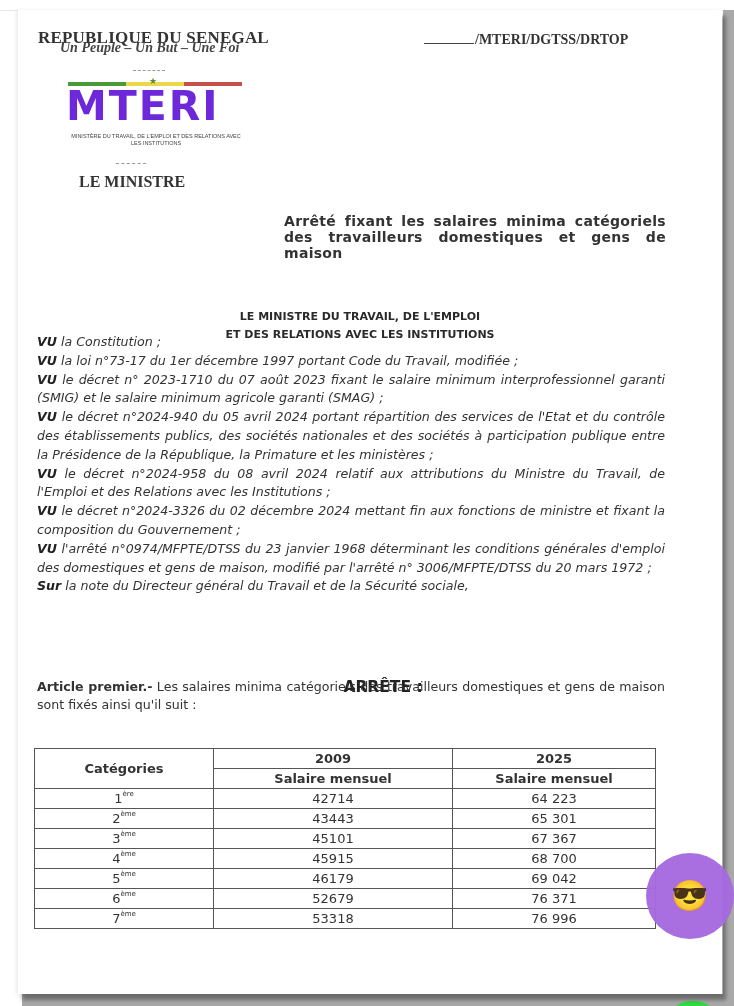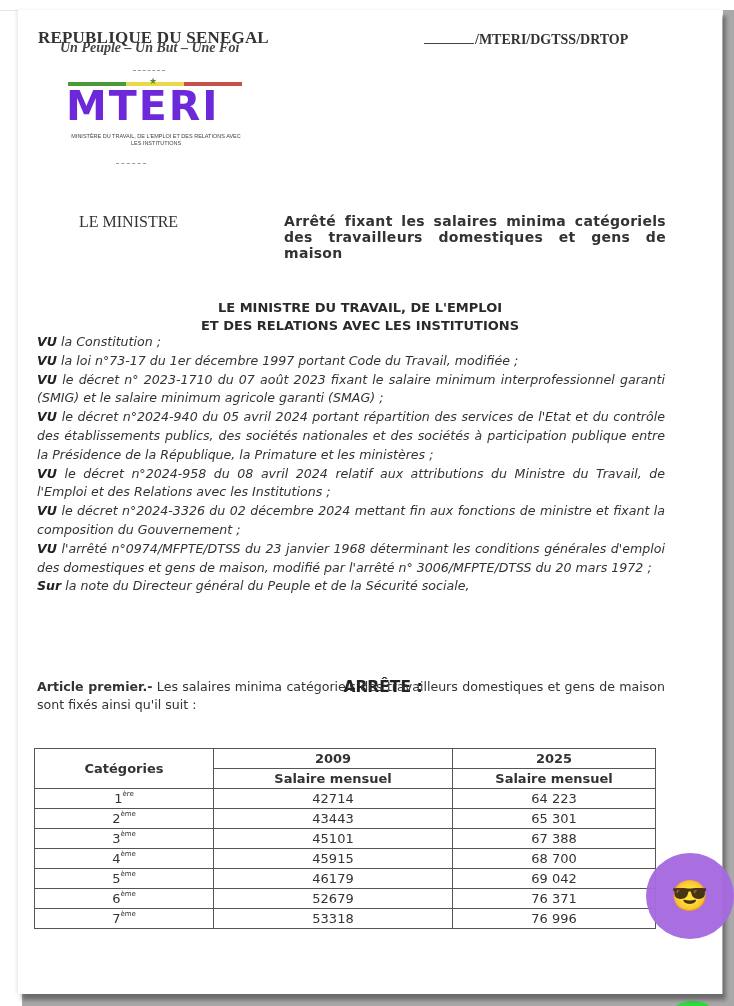--- a/index.html
+++ b/index.html
@@ -11,26 +11,26 @@
   .green-dot{position:absolute;left:676px;top:1001px;width:34px;height:14px;border-radius:50%;background:#2ddc3e;}
 
   .rep{position:absolute;left:38px;top:28px;font-family:"Liberation Serif",serif;font-weight:bold;font-size:17px;color:#333;letter-spacing:0.2px;}
   .motto{position:absolute;left:60px;top:40px;font-family:"Liberation Serif",serif;font-style:italic;font-weight:bold;font-size:14px;color:#444;}
   .dashes{position:absolute;height:1px;border-top:1px dashed #999;}
   .flag{position:absolute;left:68px;top:82px;width:174px;height:4px;display:flex;}
   .flag span{flex:1;height:4px;}
   .star{position:absolute;left:149px;top:76px;font-size:9px;color:#5a8a2a;}
   .mteri{position:absolute;left:66px;top:86px;font-family:"DejaVu Sans",sans-serif;font-weight:bold;font-size:41px;letter-spacing:2px;color:#6d28d9;line-height:1;}
   .ministry-small{position:absolute;left:70px;top:133px;width:172px;font-size:5.5px;line-height:6.5px;text-align:center;color:#444;text-transform:uppercase;}
-  .le-ministre{position:absolute;left:79px;top:173px;font-family:"Liberation Serif",serif;font-weight:normal;font-size:16px;color:#333;margin-top:40px;}
+  .le-ministre{position:absolute;left:79px;top:173px;font-family:"Liberation Serif",serif;font-weight:bold;font-size:16px;color:#333;}
   .ref{position:absolute;left:424px;top:32px;font-family:"Liberation Serif",serif;font-weight:bold;font-size:14px;color:#333;}
   .ref .blank{display:inline-block;width:50px;border-bottom:1px solid #444;margin-right:1px;}
 
   .arrete-title{position:absolute;left:284px;top:213px;width:382px;font-family:"DejaVu Sans",sans-serif;font-weight:bold;font-size:14px;line-height:16px;text-align:justify;text-align-last:left;color:#333;letter-spacing:0.3px;}
-  .minister-head{position:absolute;left:120px;top:299px;width:480px;text-align:center;font-family:"DejaVu Sans",sans-serif;font-weight:bold;font-size:13px;line-height:18px;color:#2a2a2a;}
+  .minister-head{position:absolute;left:120px;top:308px;width:480px;text-align:center;font-family:"DejaVu Sans",sans-serif;font-weight:bold;font-size:11px;line-height:18px;color:#2a2a2a;}
 
   .body{position:absolute;left:37px;top:333px;width:628px;font-family:"DejaVu Sans",sans-serif;font-size:12.6px;line-height:18.8px;color:#333;text-align:justify;}
   .body p{margin:0;font-style:italic;}
   .body b{color:#222;}
   .arrete-word{position:absolute;left:0;top:678px;width:734px;text-align:center;font-family:"DejaVu Sans",sans-serif;font-weight:bold;font-size:15.5px;color:#222;padding-left:16px;}
   .article{position:absolute;left:37px;top:678px;width:628px;font-family:"DejaVu Sans",sans-serif;font-size:12.6px;line-height:18px;color:#333;text-align:justify;}
 
   table.sal{position:absolute;left:34px;top:748px;width:622px;border-collapse:collapse;font-family:"DejaVu Sans",sans-serif;font-size:13px;color:#333;}
   table.sal td, table.sal th{border:1px solid #555;text-align:center;padding:0;height:19px;line-height:19px;}
   table.sal th{font-weight:bold;}
@@ -76,21 +76,21 @@
 </div>
 
 <div class="body">
   <p><b>VU</b><span> la Constitution ;</span></p>
   <p><b>VU</b><span> la loi n°73-17 du 1er décembre 1997 portant Code du Travail, modifiée ;</span></p>
   <p><b>VU</b><span> le décret n° 2023-1710 du 07 août 2023 fixant le salaire minimum interprofessionnel garanti (SMIG) et le salaire minimum agricole garanti (SMAG) ;</span></p>
   <p><b>VU</b><span> le décret n°2024-940 du 05 avril 2024 portant répartition des services de l'Etat et du contrôle des établissements publics, des sociétés nationales et des sociétés à participation publique entre la Présidence de la République, la Primature et les ministères ;</span></p>
   <p><b>VU</b><span> le décret n°2024-958 du 08 avril 2024 relatif aux attributions du Ministre du Travail, de l'Emploi et des Relations avec les Institutions ;</span></p>
   <p><b>VU</b><span> le décret n°2024-3326 du 02 décembre 2024 mettant fin aux fonctions de ministre et fixant la composition du Gouvernement ;</span></p>
   <p><b>VU</b><span> l'arrêté n°0974/MFPTE/DTSS du 23 janvier 1968 déterminant les conditions générales d'emploi des domestiques et gens de maison, modifié par l'arrêté n° 3006/MFPTE/DTSS du 20 mars 1972 ;</span></p>
-  <p><b>Sur</b><span> la note du Directeur général du Peuple et de la Sécurité sociale,</span></p>
+  <p><b>Sur</b><span> la note du Directeur général du Travail et de la Sécurité sociale,</span></p>
 </div>
 
 <div class="arrete-word">ARRÊTE :</div>
 <div class="article"><b>Article premier.-</b><span> Les salaires minima catégoriels des travailleurs domestiques et gens de maison sont fixés ainsi qu'il suit :</span></div>
 
 <table class="sal">
   <tbody>
       <tr>
     <th class="c1" rowspan="2">Catégories</th>
     <th class="c2">2009</th>
@@ -106,21 +106,21 @@
     <td>64 223</td>
   </tr>
   <tr>
     <td><span>2</span><sup>ème</sup></td>
     <td>43443</td>
     <td>65 301</td>
   </tr>
   <tr>
     <td><span>3</span><sup>ème</sup></td>
     <td>45101</td>
-    <td>67 388</td>
+    <td>67 367</td>
   </tr>
   <tr>
     <td><span>4</span><sup>ème</sup></td>
     <td>45915</td>
     <td>68 700</td>
   </tr>
   <tr>
     <td><span>5</span><sup>ème</sup></td>
     <td>46179</td>
     <td>69 042</td>

